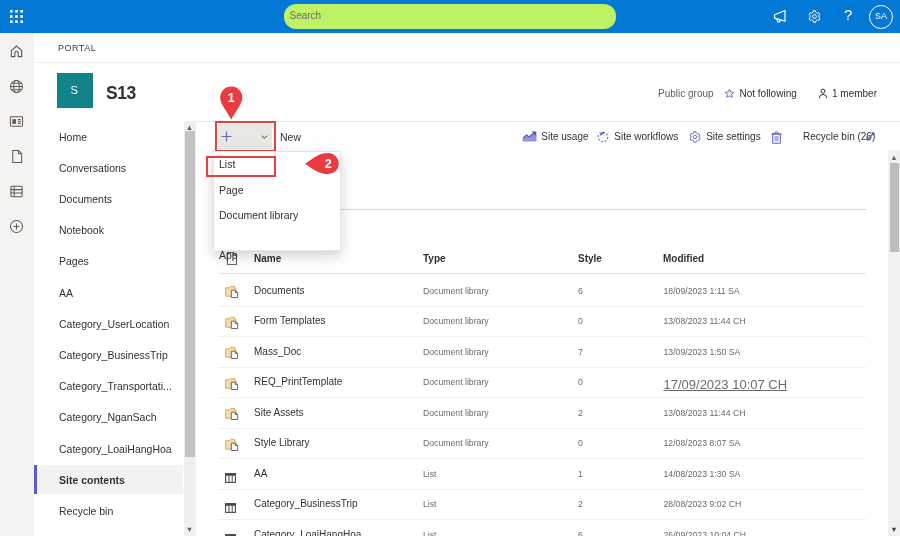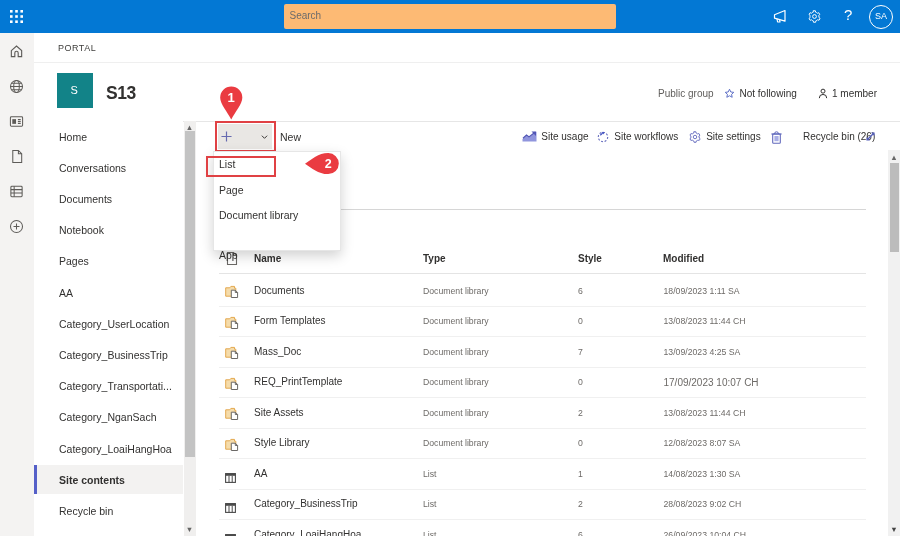--- a/index.html
+++ b/index.html
@@ -19,21 +19,21 @@
         <rect x="10.4" y="0" width="2.6" height="2.6"></rect>
       <rect x="0" y="5.2" width="2.6" height="2.6"></rect>
         <rect x="5.2" y="5.2" width="2.6" height="2.6"></rect>
         <rect x="10.4" y="5.2" width="2.6" height="2.6"></rect>
       <rect x="0" y="10.4" width="2.6" height="2.6"></rect>
         <rect x="5.2" y="10.4" width="2.6" height="2.6"></rect>
         <rect x="10.4" y="10.4" width="2.6" height="2.6"></rect>
     </g>
   </svg>
 
-  <div class="abs" style="left:284px;top:4px;width:332px;height:25px;background:#fdba74;border-radius:2px;">
+  <div class="abs" style="left:284px;top:4px;width:332px;height:25px;background:#bef264;border-radius:12px;">
     <span class="abs" style="left:5.5px;top:6px;font-size:10px;color:#6b6b6b;">Search</span>
   </div>
 
   <svg class="abs" style="left:772px;top:9px;" width="16" height="14" viewBox="0 0 16 14">
     <g fill="none" stroke="#fff" stroke-width="1.2" stroke-linejoin="round">
       <path d="M2.5 5.8 L13 1.5 L13 12.2 L2.5 9.2 Z"></path>
       <path d="M5 9.8 L5.6 13 L8 13 L7.5 10.4"></path>
     </g>
   </svg>
 
@@ -225,31 +225,31 @@
 <span class="abs" style="left:663.5px;top:316.0px;font-size:8.7px;color:#6d6a67;">13/08/2023 11:44 CH</span>
 <div class="abs" style="left:219px;top:336.2px;width:647px;height:1px;background:#f0f0f0;"></div>
 <div class="abs" style="left:225px;top:345.0px;height:13px;"><svg width="14" height="13" viewBox="0 0 14 13">
         <path fill="#f5dcab" stroke="#e3a94f" stroke-width="1" d="M0.7 2.8 h4 l1.2 -1.4 h3.6 v1.8 h1.3 v8 h-10.1 Z"></path>
         <path fill="#fff" stroke="#6b6966" stroke-width="1" d="M6.3 5.2 h4 l2.3 2.3 v5 h-6.3 Z"></path>
         <path fill="none" stroke="#6b6966" stroke-width="1" d="M10.3 5.2 v2.3 h2.3"></path>
       </svg></div>
 <span class="abs" style="left:254px;top:345.7px;font-size:10px;color:#323130;">Mass_Doc</span>
 <span class="abs" style="left:423px;top:346.5px;font-size:8.7px;color:#6d6a67;">Document library</span>
 <span class="abs" style="left:578px;top:346.5px;font-size:8.7px;color:#6d6a67;">7</span>
-<span class="abs" style="left:663.5px;top:346.5px;font-size:8.7px;color:#6d6a67;">13/09/2023 4:25 SA</span>
+<span class="abs" style="left:663.5px;top:346.5px;font-size:8.7px;color:#6d6a67;">13/09/2023 1:50 SA</span>
 <div class="abs" style="left:219px;top:366.8px;width:647px;height:1px;background:#f0f0f0;"></div>
 <div class="abs" style="left:225px;top:375.5px;height:13px;"><svg width="14" height="13" viewBox="0 0 14 13">
         <path fill="#f5dcab" stroke="#e3a94f" stroke-width="1" d="M0.7 2.8 h4 l1.2 -1.4 h3.6 v1.8 h1.3 v8 h-10.1 Z"></path>
         <path fill="#fff" stroke="#6b6966" stroke-width="1" d="M6.3 5.2 h4 l2.3 2.3 v5 h-6.3 Z"></path>
         <path fill="none" stroke="#6b6966" stroke-width="1" d="M10.3 5.2 v2.3 h2.3"></path>
       </svg></div>
 <span class="abs" style="left:254px;top:376.2px;font-size:10px;color:#323130;">REQ_PrintTemplate</span>
 <span class="abs" style="left:423px;top:377.0px;font-size:8.7px;color:#6d6a67;">Document library</span>
 <span class="abs" style="left:578px;top:377.0px;font-size:8.7px;color:#6d6a67;">0</span>
-<span class="abs" style="left:663.5px;top:377.0px;font-size:10px;color:#6d6a67;">17/09/2023 10:07 CH</span>
+<span class="abs" style="left:663.5px;top:377.0px;font-size:13px;color:#6d6a67;text-decoration:underline;">17/09/2023 10:07 CH</span>
 <div class="abs" style="left:219px;top:397.2px;width:647px;height:1px;background:#f0f0f0;"></div>
 <div class="abs" style="left:225px;top:406.0px;height:13px;"><svg width="14" height="13" viewBox="0 0 14 13">
         <path fill="#f5dcab" stroke="#e3a94f" stroke-width="1" d="M0.7 2.8 h4 l1.2 -1.4 h3.6 v1.8 h1.3 v8 h-10.1 Z"></path>
         <path fill="#fff" stroke="#6b6966" stroke-width="1" d="M6.3 5.2 h4 l2.3 2.3 v5 h-6.3 Z"></path>
         <path fill="none" stroke="#6b6966" stroke-width="1" d="M10.3 5.2 v2.3 h2.3"></path>
       </svg></div>
 <span class="abs" style="left:254px;top:406.7px;font-size:10px;color:#323130;">Site Assets</span>
 <span class="abs" style="left:423px;top:407.5px;font-size:8.7px;color:#6d6a67;">Document library</span>
 <span class="abs" style="left:578px;top:407.5px;font-size:8.7px;color:#6d6a67;">2</span>
 <span class="abs" style="left:663.5px;top:407.5px;font-size:8.7px;color:#6d6a67;">13/08/2023 11:44 CH</span>

